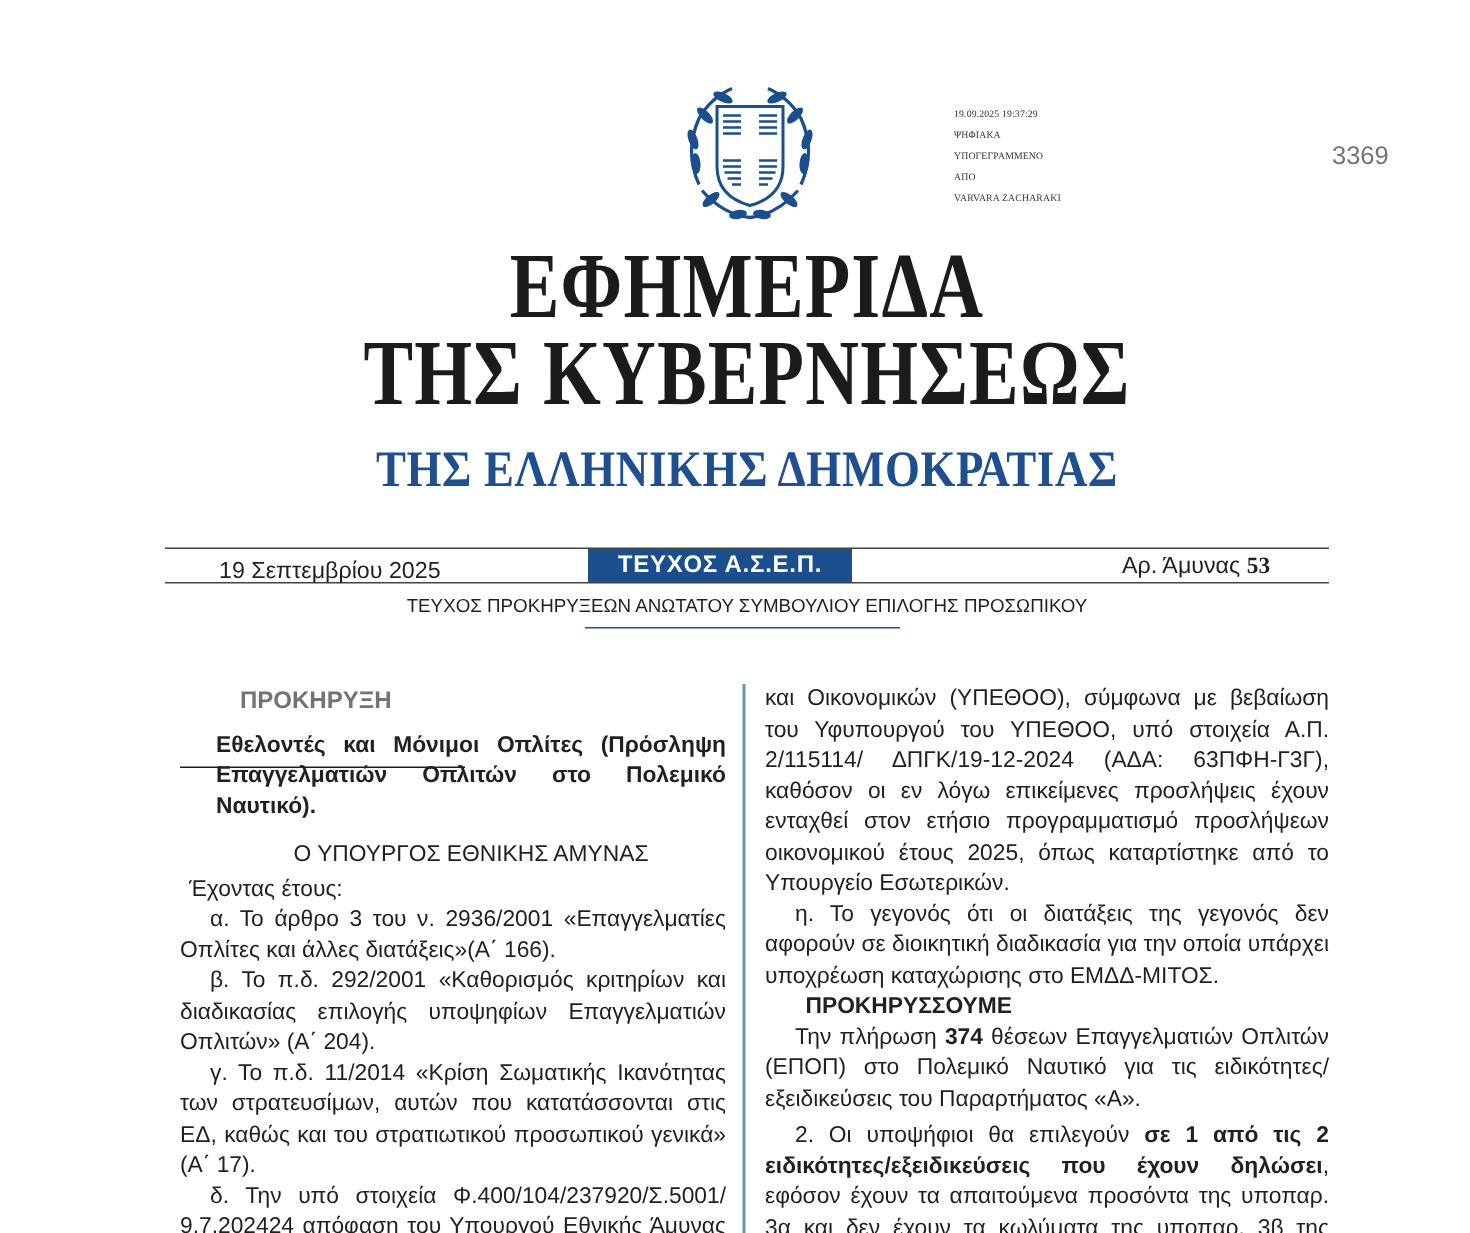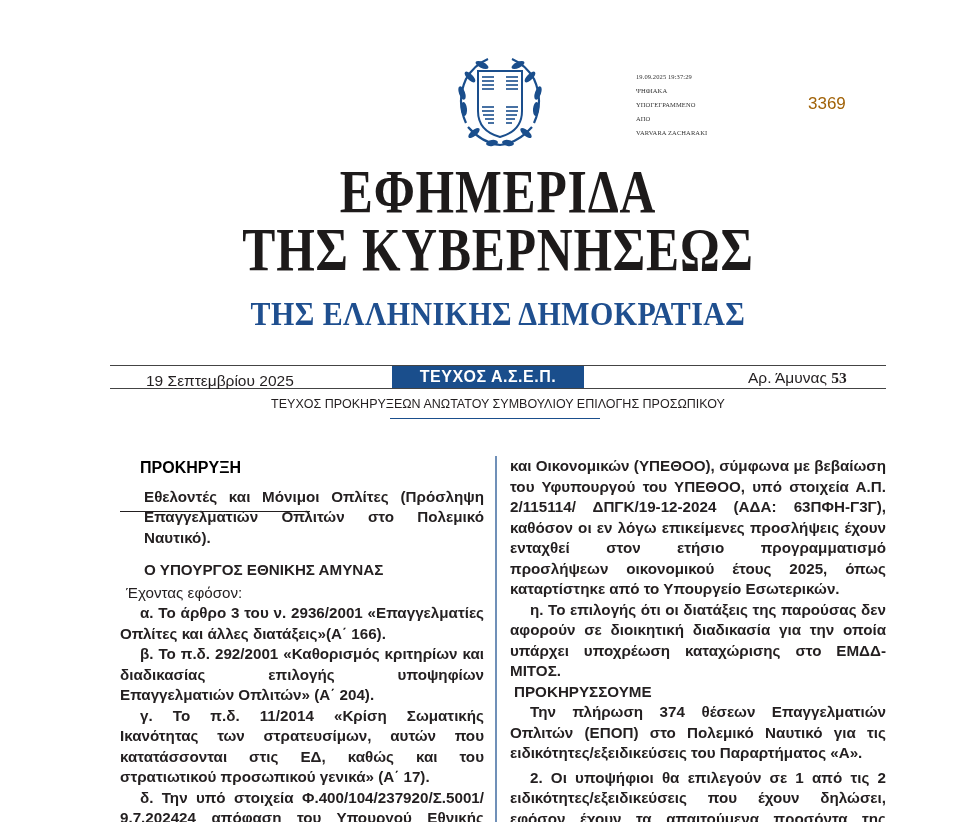--- a/index.html
+++ b/index.html
@@ -2,45 +2,45 @@
 <html><head>
 <meta charset="utf-8">
 <style>
   html, body { margin:0; padding:0; background:#ffffff; }
   body { width:980px; height:822px; position:relative; overflow:hidden; font-family:"DejaVu Sans", sans-serif; color:#231f20; }
   .abs { position:absolute; }
   
   .emblem { left:452px; top:53px; width:96px; height:96px; }
   .sig { left:636px; top:70px; font-family:"Liberation Serif", serif; font-size:6.5px; line-height:14px; color:#333; letter-spacing:0.1px; }
   .sig div { white-space:nowrap; }
-  .pagenum { left:808px; top:94px; font-family:"Liberation Sans", sans-serif; font-size:17px; color:#a16207; }
+  .pagenum { left:888px; top:94px; font-family:"Liberation Sans", sans-serif; font-size:17px; color:#737373; }
   .mast1, .mast2 { left:0; width:996px; text-align:center; font-family:"Liberation Serif", serif; font-weight:bold; color:#1d1a1a; transform:scaleX(0.80); transform-origin:498px 0; }
   .mast1 { top:160px; font-size:62px; line-height:62px; letter-spacing:1px; }
   .mast2 { top:218px; font-size:62px; line-height:62px; letter-spacing:1px; }
   .mast3 { left:0; width:996px; top:296px; text-align:center; font-family:"Liberation Serif", serif; font-weight:bold; font-size:34px; line-height:36px; color:#1f4f8f; transform:scaleX(0.88); transform-origin:498px 0; letter-spacing:0.5px; }
   .rule { height:0; border-top:1.5px solid #444; }
-  .band { left:392px; top:366px; width:192px; height:22px; background:#1a4e8c; color:#fff; font-family:"Liberation Sans", sans-serif; font-weight:bold; font-size:16px; line-height:22px; text-align:center; letter-spacing:0.5px; }
+  .band { left:392px; top:366px; width:176px; height:22px; background:#1a4e8c; color:#fff; font-family:"Liberation Sans", sans-serif; font-weight:bold; font-size:16px; line-height:22px; text-align:center; letter-spacing:0.5px; }
   .date { left:146px; top:371px; font-family:"Liberation Sans", sans-serif; font-size:15.5px; line-height:20px; }
   .sheet { left:748px; top:368px; font-family:"Liberation Sans", sans-serif; font-size:15.5px; line-height:20px; }
   .sheet b { font-weight:bold;font-family:Liberation Serif, serif; }
   .subtitle { left:0; width:996px; top:396px; text-align:center; font-family:"Liberation Sans", sans-serif; font-size:12.5px; line-height:16px; }
   .subline { left:390px; top:418px; width:210px; border-top:1.5px solid #1a4e8c; }
   .col { font-family:"Liberation Sans", sans-serif; font-size:15.2px; line-height:20.5px; color:#231f20; }
   .colL { left:120px; top:458px; width:364px; }
   .colR { left:510px; top:456px; width:376px; }
   .divider { left:495px; top:456px; width:0; height:366px; border-left:2px solid #7090b8; }
-  .heading-blue { color:#000000; font-weight:bold; font-size:16px; margin-left:20px; margin-bottom:8px; }
-  .just { text-align:justify; text-align-last:left;font-weight:bold; }
+  .heading-blue { color:#737373; font-weight:bold; font-size:16px; margin-left:40px; margin-bottom:8px; }
+  .just { text-align:justify; text-align-last:left; }
   .ind { text-indent:20px; }
   .bold { font-weight:bold; }
   .p { margin:0; }
   .arith { margin-left:24px; }
   .numline { left:120px; top:511px; width:190px; border-top:1px solid #231f20; }
   .titleblk { margin-left:24px; font-weight:bold; text-align:justify; text-align-last:left; margin-top:4px; }
-  .minister { font-weight:bold; margin-left:24px; margin-top:12px; margin-bottom:2px; }
+  .minister { font-weight:normal; margin-left:24px; margin-top:12px; margin-bottom:2px;text-align:center; }
 </style>
 </head>
 <body>
 
 <div class="abs emblem">
   <svg width="96" height="96" viewBox="0 0 96 96">
     <g fill="none" stroke="#1a4e8c" stroke-width="2.2">
       <path d="M14 70 Q4 48 14 26 Q22 12 36 6"></path>
       <path d="M82 70 Q92 48 82 26 Q74 12 60 6"></path>
       <path d="M16 74 Q30 90 48 92 Q66 90 80 74"></path>
@@ -104,27 +104,27 @@
 <div class="abs sheet"><span>Αρ. Άμυνας</span> <b>53</b></div>
 <div class="abs subtitle">ΤΕΥΧΟΣ ΠΡΟΚΗΡΥΞΕΩΝ ΑΝΩΤΑΤΟΥ ΣΥΜΒΟΥΛΙΟΥ ΕΠΙΛΟΓΗΣ ΠΡΟΣΩΠΙΚΟΥ</div>
 <div class="abs subline"></div>
 
 <div class="abs divider"></div>
 
 <div class="abs col colL">
   <div class="heading-blue">ΠΡΟΚΗΡΥΞΗ</div>
   <div class="titleblk">Εθελοντές και Μόνιμοι Οπλίτες (Πρόσληψη Επαγγελματιών Οπλιτών στο Πολεμικό Ναυτικό).</div>
   <div class="minister">Ο ΥΠΟΥΡΓΟΣ ΕΘΝΙΚΗΣ ΑΜΥΝΑΣ</div>
-  <div class="p" style="margin-left:6px;">Έχοντας εφόσον:</div>
+  <div class="p" style="margin-left:6px;">Έχοντας έτους:</div>
   <div class="p just ind">α. Το άρθρο 3 του ν. 2936/2001 «Επαγγελματίες Οπλίτες και άλλες διατάξεις»(Α΄ 166).</div>
   <div class="p just ind">β. Το π.δ. 292/2001 «Καθορισμός κριτηρίων και διαδικασίας επιλογής υποψηφίων Επαγγελματιών Οπλιτών» (Α΄ 204).</div>
   <div class="p just ind">γ. Το π.δ. 11/2014 «Κρίση Σωματικής Ικανότητας των στρατευσίμων, αυτών που κατατάσσονται στις ΕΔ, καθώς και του στρατιωτικού προσωπικού γενικά» (Α΄ 17).</div>
   <div class="p just ind">δ. Την υπό στοιχεία Φ.400/104/237920/Σ.5001/ 9.7.202424 απόφαση του Υπουργού Εθνικής Άμυνας «Καθορισμός επιπέδου γραμματικών γνώσεων, κατά ει-</div>
 </div>
 <div class="abs numline"></div>
 
 <div class="abs col colR">
   <div class="p just">και Οικονομικών (ΥΠΕΘΟΟ), σύμφωνα με βεβαίωση του Υφυπουργού του ΥΠΕΘΟΟ, υπό στοιχεία Α.Π. 2/115114/ ΔΠΓΚ/19-12-2024 (ΑΔΑ: 63ΠΦΗ-Γ3Γ), καθόσον οι εν λόγω επικείμενες προσλήψεις έχουν ενταχθεί στον ετήσιο προγραμματισμό προσλήψεων οικονομικού έτους 2025, όπως καταρτίστηκε από το Υπουργείο Εσωτερικών.</div>
-  <div class="p just ind">η. Το επιλογής ότι οι διατάξεις της παρούσας δεν αφορούν σε διοικητική διαδικασία για την οποία υπάρχει υποχρέωση καταχώρισης στο ΕΜΔΔ-ΜΙΤΟΣ.</div>
-  <div class="p bold" style="margin-left:4px;">ΠΡΟΚΗΡΥΣΣΟΥΜΕ</div>
+  <div class="p just ind">η. Το γεγονός ότι οι διατάξεις της γεγονός δεν αφορούν σε διοικητική διαδικασία για την οποία υπάρχει υποχρέωση καταχώρισης στο ΕΜΔΔ-ΜΙΤΟΣ.</div>
+  <div class="p bold" style="margin-left:27px;">ΠΡΟΚΗΡΥΣΣΟΥΜΕ</div>
   <div class="p just ind"><span>Την πλήρωση </span><b>374</b><span> θέσεων Επαγγελματιών Οπλιτών (ΕΠΟΠ) στο Πολεμικό Ναυτικό για τις ειδικότητες/εξειδικεύσεις του Παραρτήματος «Α».</span></div>
   <div class="p just ind" style="margin-top:4px;"><span>2. Οι υποψήφιοι θα επιλεγούν </span><b>σε 1 από τις 2 ειδικότητες/εξειδικεύσεις που έχουν δηλώσει</b><span>, εφόσον έχουν τα απαιτούμενα προσόντα της υποπαρ. 3α και δεν έχουν τα κωλύματα της υποπαρ. 3β της παρούσας, συγκεντρώσουν τα απαραίτητα μόρια κατ’ απόλυτη σειρά προτεραιότητας και επιτύχουν στις προβλεπόμε-</span></div>
 </div>
 
 </body></html>

